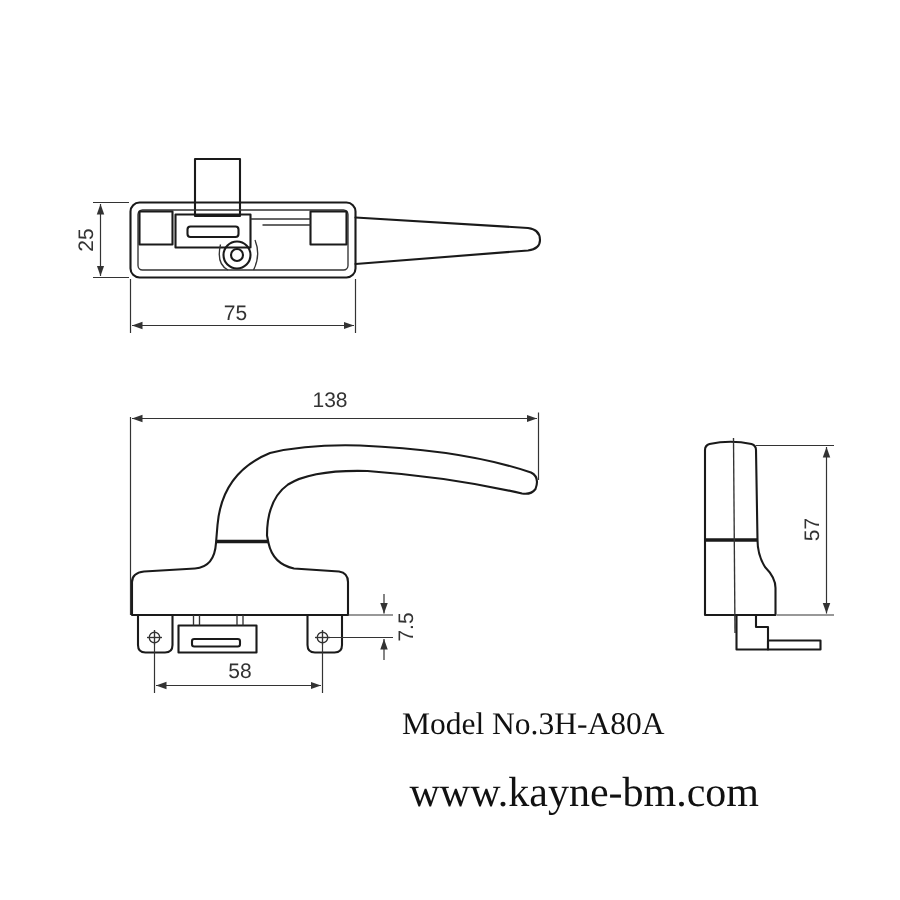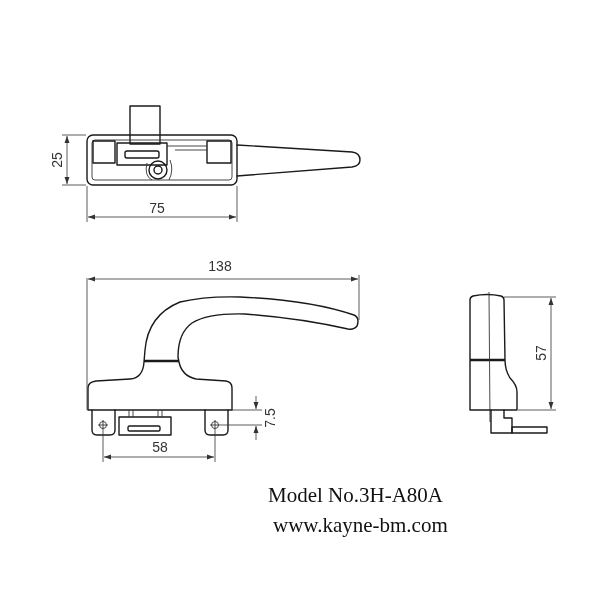--- a/index.html
+++ b/index.html
@@ -3,22 +3,22 @@
 <meta charset="utf-8">
 <style>
   html, body { margin: 0; padding: 0; background: #ffffff; }
   body { width: 600px; height: 600px; position: relative; overflow: hidden; }
   svg { position: absolute; left: 0; top: 0; }
   .ln { fill: none; stroke: #1a1a1a; stroke-width: 1.4; stroke-linejoin: round; stroke-linecap: round; }
   .thin { fill: none; stroke: #333; stroke-width: 0.9; }
   .dim { fill: none; stroke: #333; stroke-width: 0.8; }
   .dimtxt { font-family: "Liberation Sans", sans-serif; font-size: 14px; fill: #333; }
   .caption { position: absolute; font-family: "Liberation Serif", serif; color: #111; white-space: nowrap; }
-  #model { left: 268px; top: 470px; font-size: 21px; margin-top: 13px; }
-  #site { left: 273px; top: 513px; font-size: 21px; }
+  #model { left: 268px; top: 470px; font-size: 21px; }
+  #site { left: 273px; top: 513px; font-size: 28px; }
 </style>
 </head>
 <body>
 
 <svg width="600" height="600" viewBox="0 0 600 600">
   <defs>
     <marker id="arr" markerWidth="8" markerHeight="8" refX="7" refY="4" orient="auto" markerUnits="userSpaceOnUse">
       <path d="M0,1.5 L7,4 L0,6.5 Z" fill="#333"></path>
     </marker>
     <marker id="arrS" markerWidth="8" markerHeight="8" refX="0" refY="4" orient="auto" markerUnits="userSpaceOnUse">

